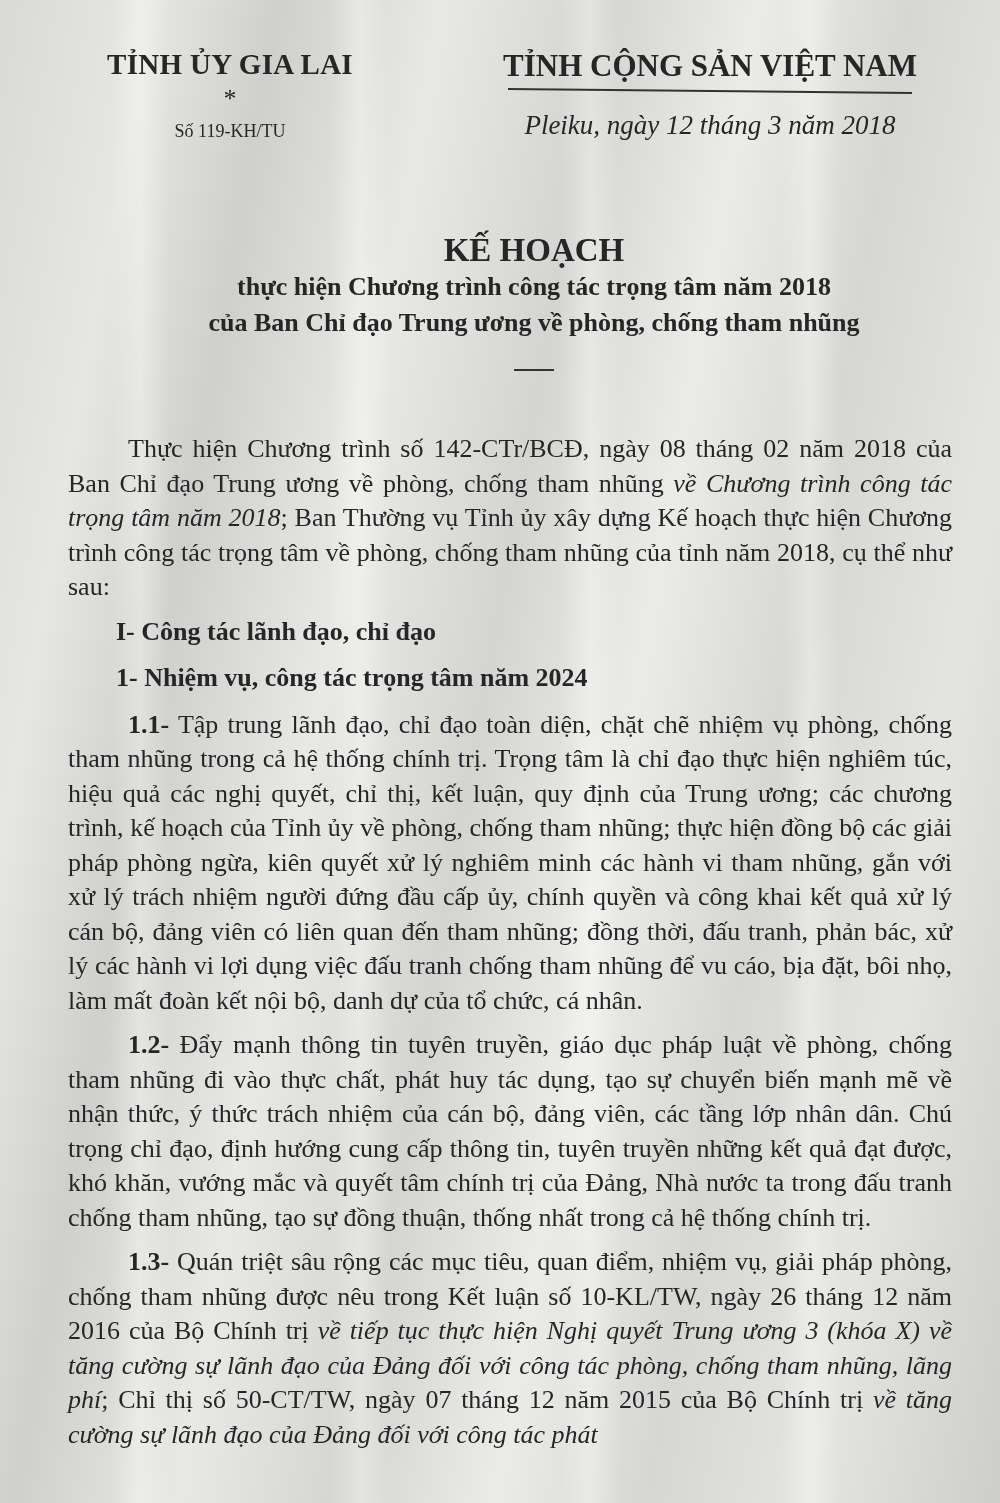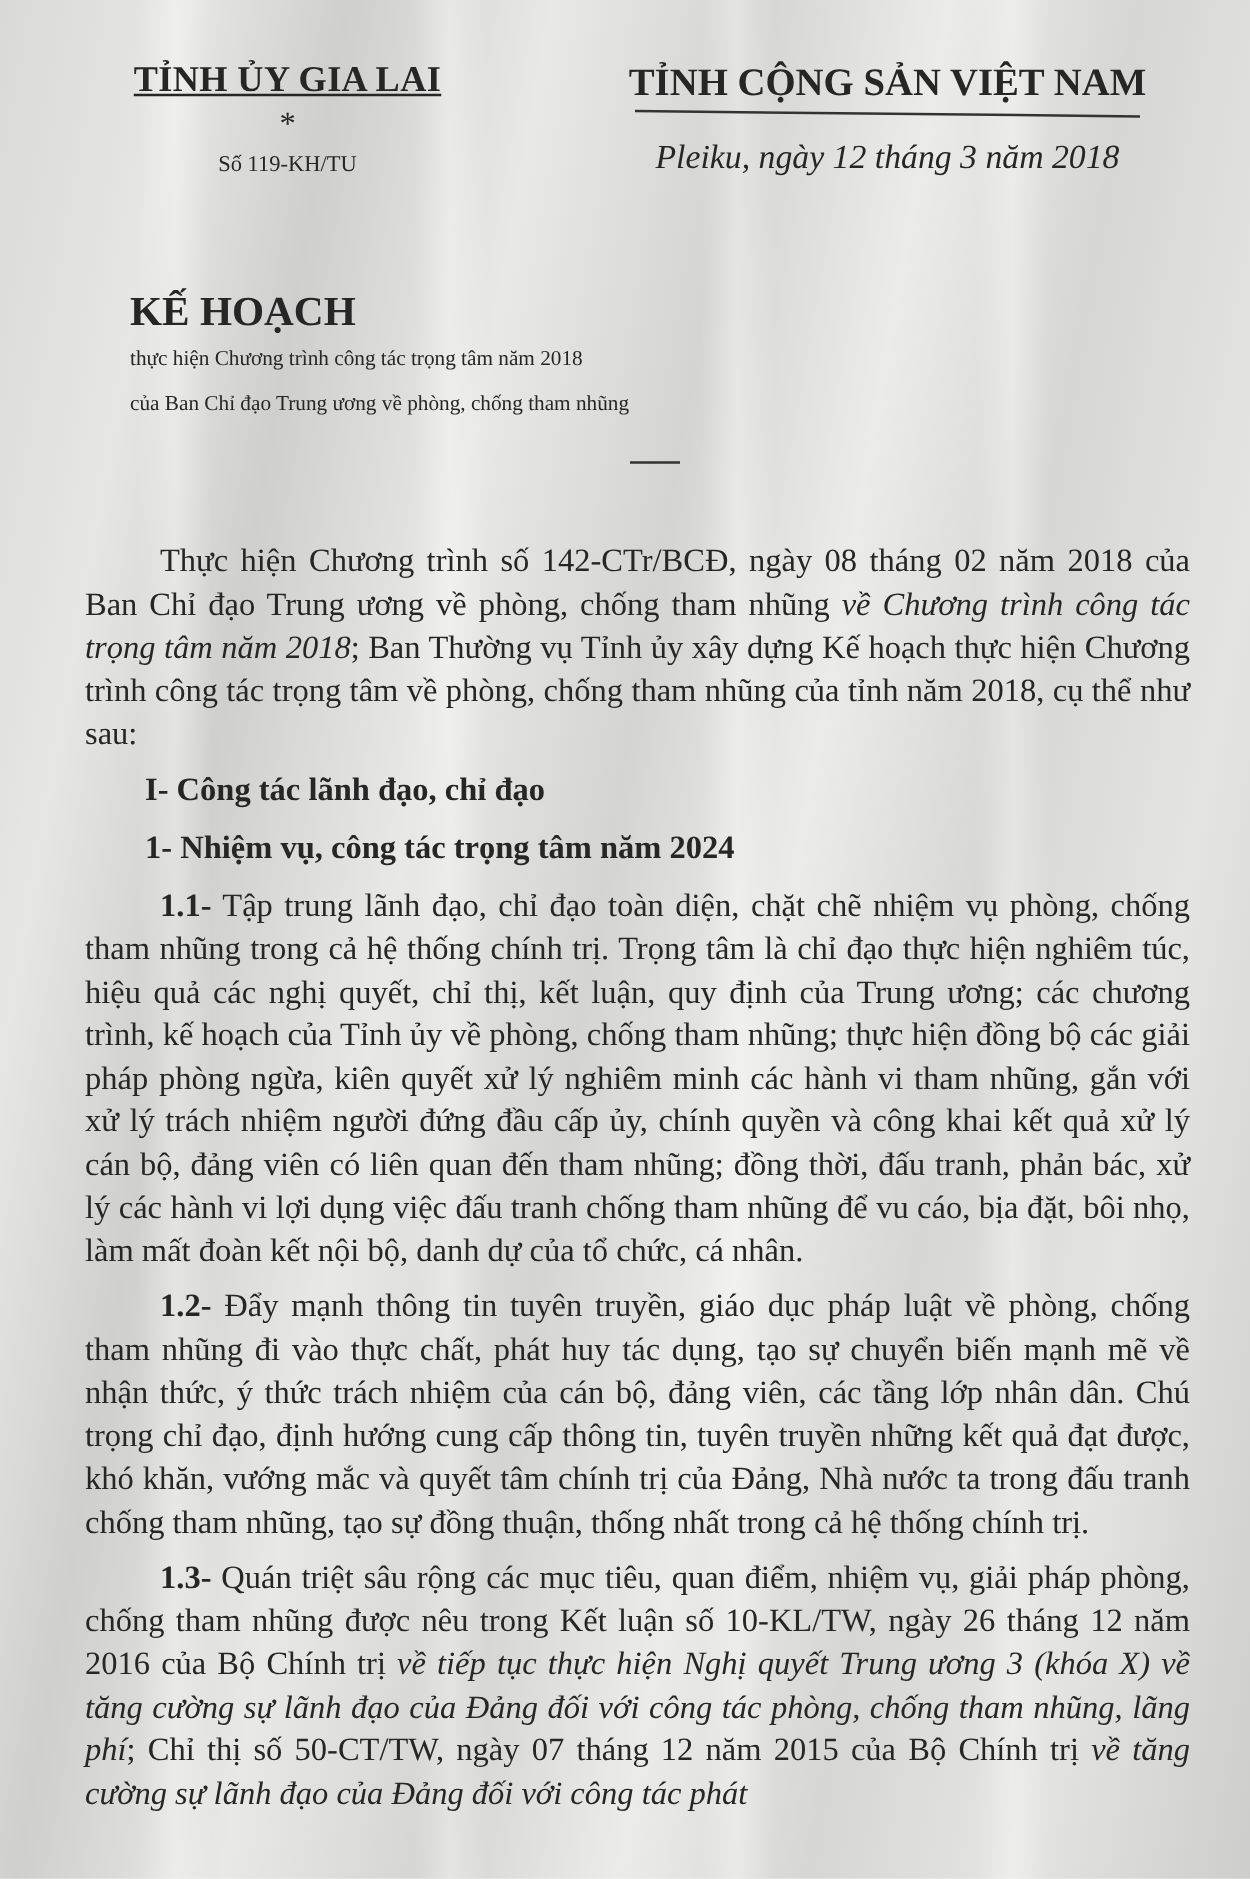--- a/index.html
+++ b/index.html
@@ -8,30 +8,30 @@
     background: linear-gradient(100deg, #d9d9d7 0%, #e6e6e4 12%, #cfcfcd 22%, #e8e8e6 35%, #d4d4d2 48%, #ebebe9 60%, #d6d6d4 72%, #e4e4e2 85%, #cdcdcb 100%);
     font-family: "Liberation Serif", "DejaVu Serif", serif;
     color: #262626;
     position: relative;
   }
   .page { position: absolute; inset: 0; }
   .crease { position: absolute; top: 0; bottom: 0; width: 60px; background: linear-gradient(90deg, rgba(255,255,255,0), rgba(255,255,255,0.35), rgba(255,255,255,0)); pointer-events: none; }
 
   .hdr-left { position: absolute; left: 60px; width: 340px; top: 48px; text-align: center; }
   .hdr-right { position: absolute; left: 480px; width: 460px; top: 48px; text-align: center; }
-  .org { font-weight: bold; font-size: 29px; letter-spacing: 0.3px; text-decoration: underline; }
+  .org { font-weight: bold; font-size: 29px; letter-spacing: 0.3px; }
   .star { font-size: 26px; line-height: 24px; margin-top: 6px; }
   .docno { font-size: 18px; margin-top: 10px; }
   .party { font-weight: bold; font-size: 31px; }
   .party-rule { width: 404px; height: 2px; background: #333; margin: 6px auto 0; transform: rotate(0.6deg); }
   .date { font-style: italic; font-size: 27px; margin-top: 18px; }
 
-  .title-block { position: absolute; left: 104px; width: 840px; top: 232px; }
+  .title-block { position: absolute; left: 114px; width: 840px; top: 232px; text-align: center; }
   .title { font-weight: bold; font-size: 33px; }
-  .subtitle { font-weight: normal; font-size: 17px; line-height: 36px; }
+  .subtitle { font-weight: bold; font-size: 26px; line-height: 36px; }
   .title-rule { width: 40px; height: 2px; background: #333; margin: 28px auto 0; }
 
   .body { position: absolute; left: 68px; width: 884px; top: 432px; font-size: 26px; line-height: 34.5px; text-align: justify; }
   .p { margin: 0 0 10px 0; }
   .indent { text-indent: 60px; }
   .heading { font-weight: bold; margin: 4px 0 12px 48px; font-size: 26px; }
   .num { font-weight: bold; }
   em { font-style: italic; }
 </style>
 </head>

